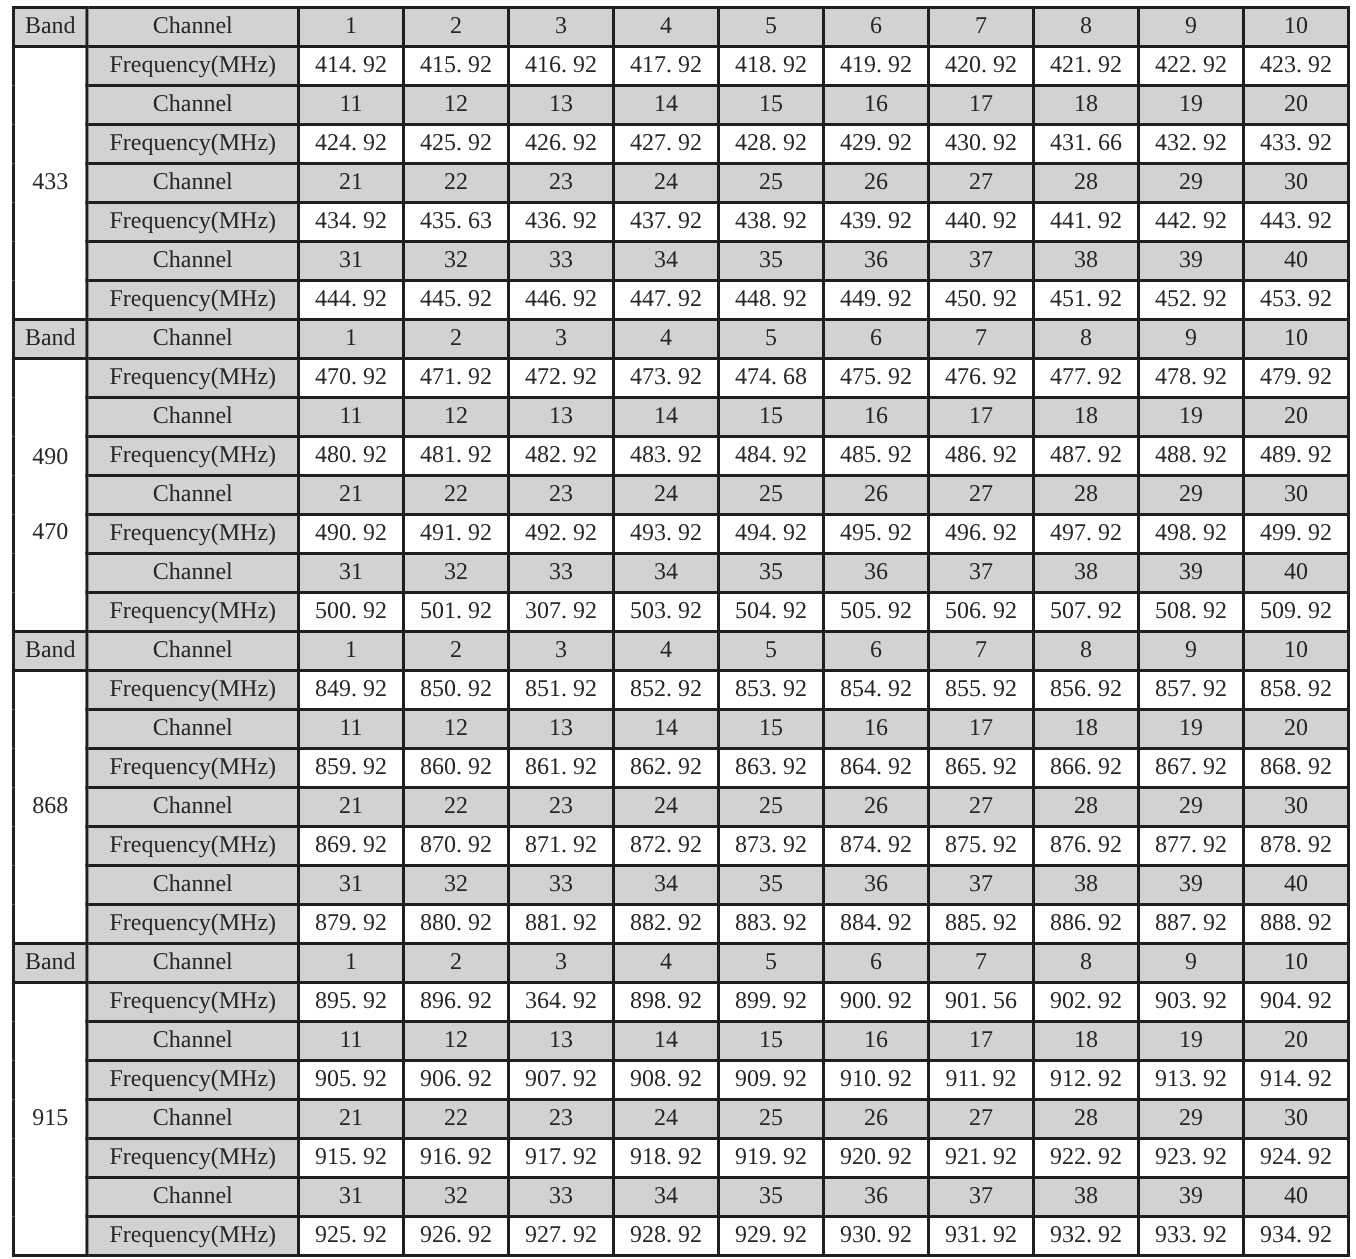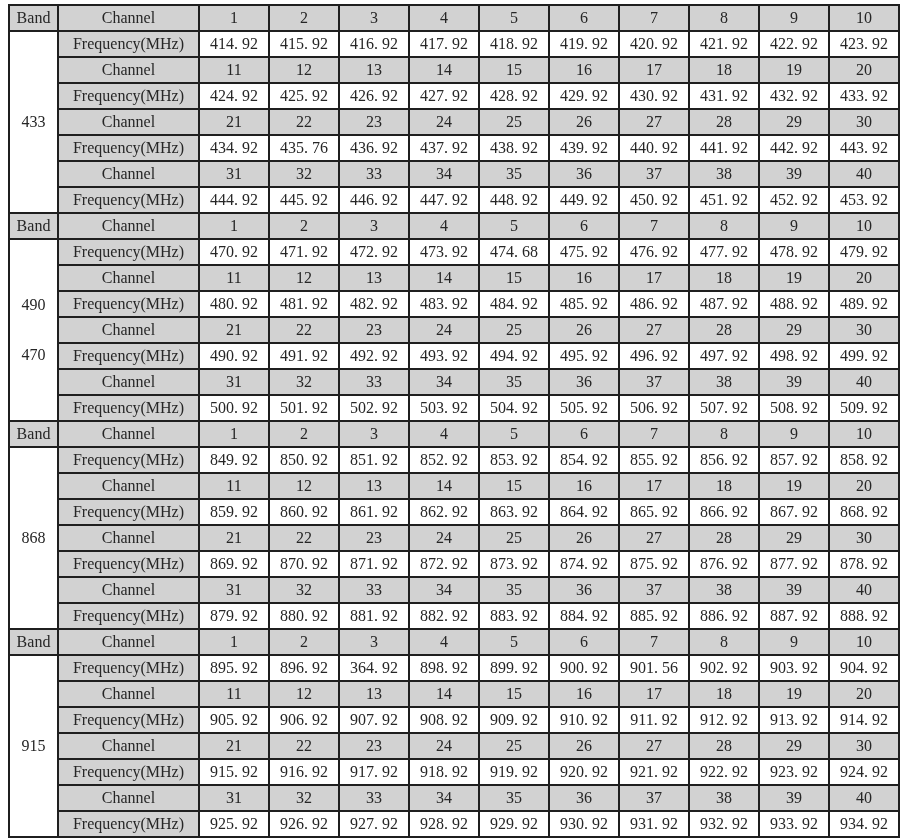--- a/index.html
+++ b/index.html
@@ -124,41 +124,41 @@
         </tr>
         <tr>
           <td class="hdr">Frequency(MHz)</td>
           <td class="val">424. 92</td>
           <td class="val">425. 92</td>
           <td class="val">426. 92</td>
           <td class="val">427. 92</td>
           <td class="val">428. 92</td>
           <td class="val">429. 92</td>
           <td class="val">430. 92</td>
-          <td class="val">431. 92</td>
+          <td class="val">431. 66</td>
           <td class="val">432. 92</td>
           <td class="val">433. 92</td>
         </tr>
         <tr>
           <td class="hdr">Channel</td>
           <td class="hdr">21</td>
           <td class="hdr">22</td>
           <td class="hdr">23</td>
           <td class="hdr">24</td>
           <td class="hdr">25</td>
           <td class="hdr">26</td>
           <td class="hdr">27</td>
           <td class="hdr">28</td>
           <td class="hdr">29</td>
           <td class="hdr">30</td>
         </tr>
         <tr>
           <td class="hdr">Frequency(MHz)</td>
           <td class="val">434. 92</td>
-          <td class="val">435. 76</td>
+          <td class="val">435. 63</td>
           <td class="val">436. 92</td>
           <td class="val">437. 92</td>
           <td class="val">438. 92</td>
           <td class="val">439. 92</td>
           <td class="val">440. 92</td>
           <td class="val">441. 92</td>
           <td class="val">442. 92</td>
           <td class="val">443. 92</td>
         </tr>
         <tr>
@@ -282,21 +282,21 @@
           <td class="hdr">36</td>
           <td class="hdr">37</td>
           <td class="hdr">38</td>
           <td class="hdr">39</td>
           <td class="hdr">40</td>
         </tr>
         <tr>
           <td class="hdr">Frequency(MHz)</td>
           <td class="val">500. 92</td>
           <td class="val">501. 92</td>
-          <td class="val">502. 92</td>
+          <td class="val">307. 92</td>
           <td class="val">503. 92</td>
           <td class="val">504. 92</td>
           <td class="val">505. 92</td>
           <td class="val">506. 92</td>
           <td class="val">507. 92</td>
           <td class="val">508. 92</td>
           <td class="val">509. 92</td>
         </tr>
         <tr>
           <td class="hdr">Band</td>

